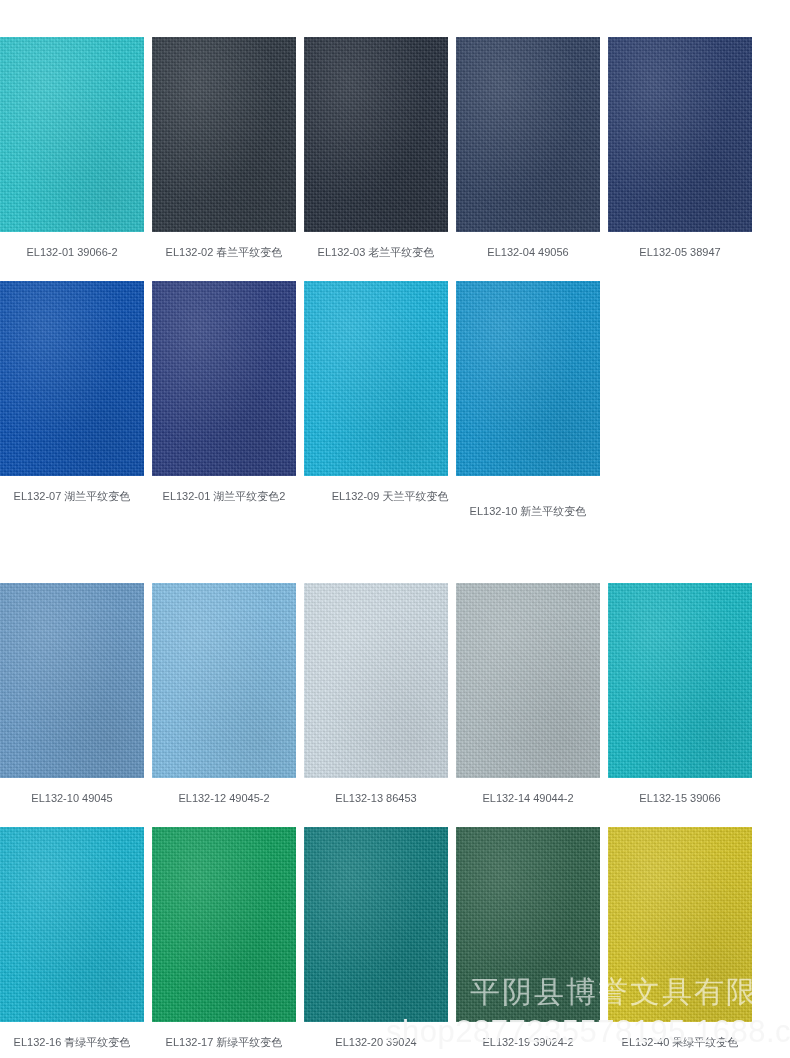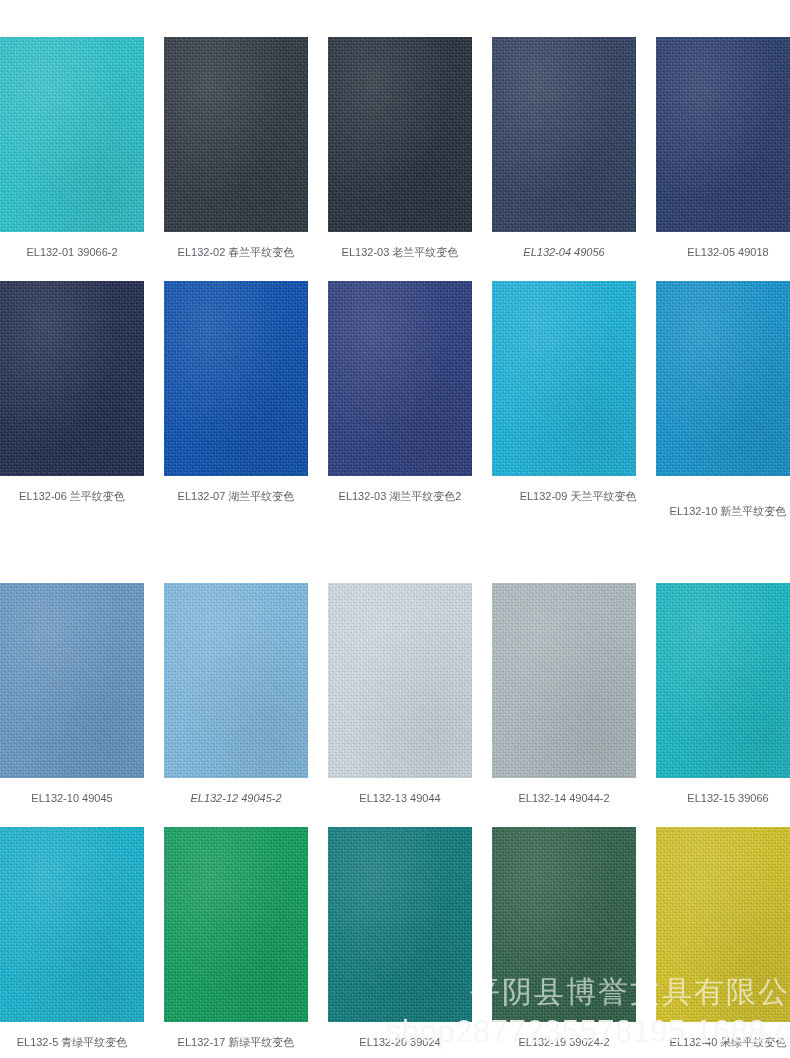--- a/index.html
+++ b/index.html
@@ -29,21 +29,21 @@
   }
 
   .swatch-row {
     display: flex;
     width: 790px;
     justify-content: flex-start;
   }
 
   .swatch-cell {
     width: 144px;
-    margin-right: 20px;
+    margin-right: 8px;
     display: flex;
     flex-direction: column;
     align-items: center;
   }
   .swatch-cell:last-child {
     margin-right: 0;
   }
 
   .swatch-chip {
     width: 144px;
@@ -138,81 +138,77 @@
       <div class="swatch-cell">
         <div class="swatch-chip" style="background-color: rgb(45, 54, 64);"></div>
         <div class="swatch-label" style="color: rgb(91, 95, 102);">EL132-02 春兰平纹变色</div>
       </div>
       <div class="swatch-cell">
         <div class="swatch-chip" style="background-color: rgb(37, 46, 59);"></div>
         <div class="swatch-label" style="color: rgb(91, 95, 102);">EL132-03 老兰平纹变色</div>
       </div>
       <div class="swatch-cell">
         <div class="swatch-chip" style="background-color: rgb(47, 63, 94);"></div>
-        <div class="swatch-label" style="color: rgb(91, 95, 102); font-style: italic;">EL132-04 49056</div>
+        <div class="swatch-label" style="color: rgb(91, 95, 102);">EL132-04 49056</div>
       </div>
       <div class="swatch-cell">
         <div class="swatch-chip" style="background-color: rgb(39, 58, 107);"></div>
-        <div class="swatch-label" style="color: rgb(91, 95, 102);">EL132-05 49018</div>
+        <div class="swatch-label" style="color: rgb(91, 95, 102);">EL132-05 38947</div>
       </div>
     </div>
 
     <div class="row-gap-small"></div>
     <div class="swatch-row">
-      <div class="swatch-cell">
-        <div class="swatch-chip" style="background-color: rgb(31, 43, 77);"></div>
-        <div class="swatch-label" style="color: rgb(91, 95, 102);">EL132-06 兰平纹变色</div>
-      </div>
       <div class="swatch-cell">
         <div class="swatch-chip" style="background-color: rgb(10, 79, 176);"></div>
         <div class="swatch-label" style="color: rgb(91, 95, 102);">EL132-07 湖兰平纹变色</div>
       </div>
       <div class="swatch-cell">
         <div class="swatch-chip" style="background-color: rgb(43, 60, 126);"></div>
-        <div class="swatch-label" style="color: rgb(91, 95, 102);">EL132-03 湖兰平纹变色2</div>
+        <div class="swatch-label" style="color: rgb(91, 95, 102);">EL132-01 湖兰平纹变色2</div>
       </div>
       <div class="swatch-cell">
         <div class="swatch-chip" style="background-color: rgb(25, 180, 220);"></div>
         <div class="swatch-label" style="color: rgb(91, 95, 102); padding-left: 28px;">EL132-09 天兰平纹变色</div>
       </div>
       <div class="swatch-cell">
         <div class="swatch-chip" style="background-color: rgb(19, 148, 206);"></div>
         <div class="swatch-label" style="color: rgb(91, 95, 102); margin-top: 28px;">EL132-10 新兰平纹变色</div>
       </div>
     </div>
 
     <div class="row-gap-large"></div>
     <div class="swatch-row">
       <div class="swatch-cell">
         <div class="swatch-chip" style="background-color: rgb(104, 153, 198);"></div>
         <div class="swatch-label" style="color: rgb(91, 95, 102);">EL132-10 49045</div>
       </div>
       <div class="swatch-cell">
         <div class="swatch-chip" style="background-color: rgb(127, 188, 226);"></div>
-        <div class="swatch-label" style="color: rgb(91, 95, 102); font-style: italic;">EL132-12 49045-2</div>
+        <div class="swatch-label" style="color: rgb(91, 95, 102);">EL132-12 49045-2</div>
       </div>
       <div class="swatch-cell">
         <div class="swatch-chip" style="background-color: rgb(207, 220, 228);"></div>
-        <div class="swatch-label" style="color: rgb(91, 95, 102);">EL132-13 49044</div>
+        <div class="swatch-label" style="color: rgb(91, 95, 102);">EL132-13 86453</div>
       </div>
       <div class="swatch-cell">
         <div class="swatch-chip" style="background-color: rgb(175, 188, 192);"></div>
         <div class="swatch-label" style="color: rgb(91, 95, 102);">EL132-14 49044-2</div>
       </div>
       <div class="swatch-cell">
         <div class="swatch-chip" style="background-color: rgb(23, 184, 196);"></div>
         <div class="swatch-label" style="color: rgb(91, 95, 102);">EL132-15 39066</div>
       </div>
     </div>
 
     <div class="row-gap-small"></div>
     <div class="swatch-row">
       <div class="swatch-cell">
         <div class="swatch-chip" style="background-color: rgb(23, 180, 208);"></div>
-        <div class="swatch-label" style="color: rgb(91, 95, 102);">EL132-5 青绿平纹变色</div>
+        <div class="swatch-label" style="color: rgb(91, 95, 102);">EL132-16 青绿平纹变色</div>
       </div>
       <div class="swatch-cell">
         <div class="swatch-chip" style="background-color: rgb(14, 158, 91);"></div>
         <div class="swatch-label" style="color: rgb(91, 95, 102);">EL132-17 新绿平纹变色</div>
       </div>
       <div class="swatch-cell">
         <div class="swatch-chip" style="background-color: rgb(14, 122, 124);"></div>
         <div class="swatch-label" style="color: rgb(91, 95, 102);">EL132-20 39024</div>
       </div>
       <div class="swatch-cell">

